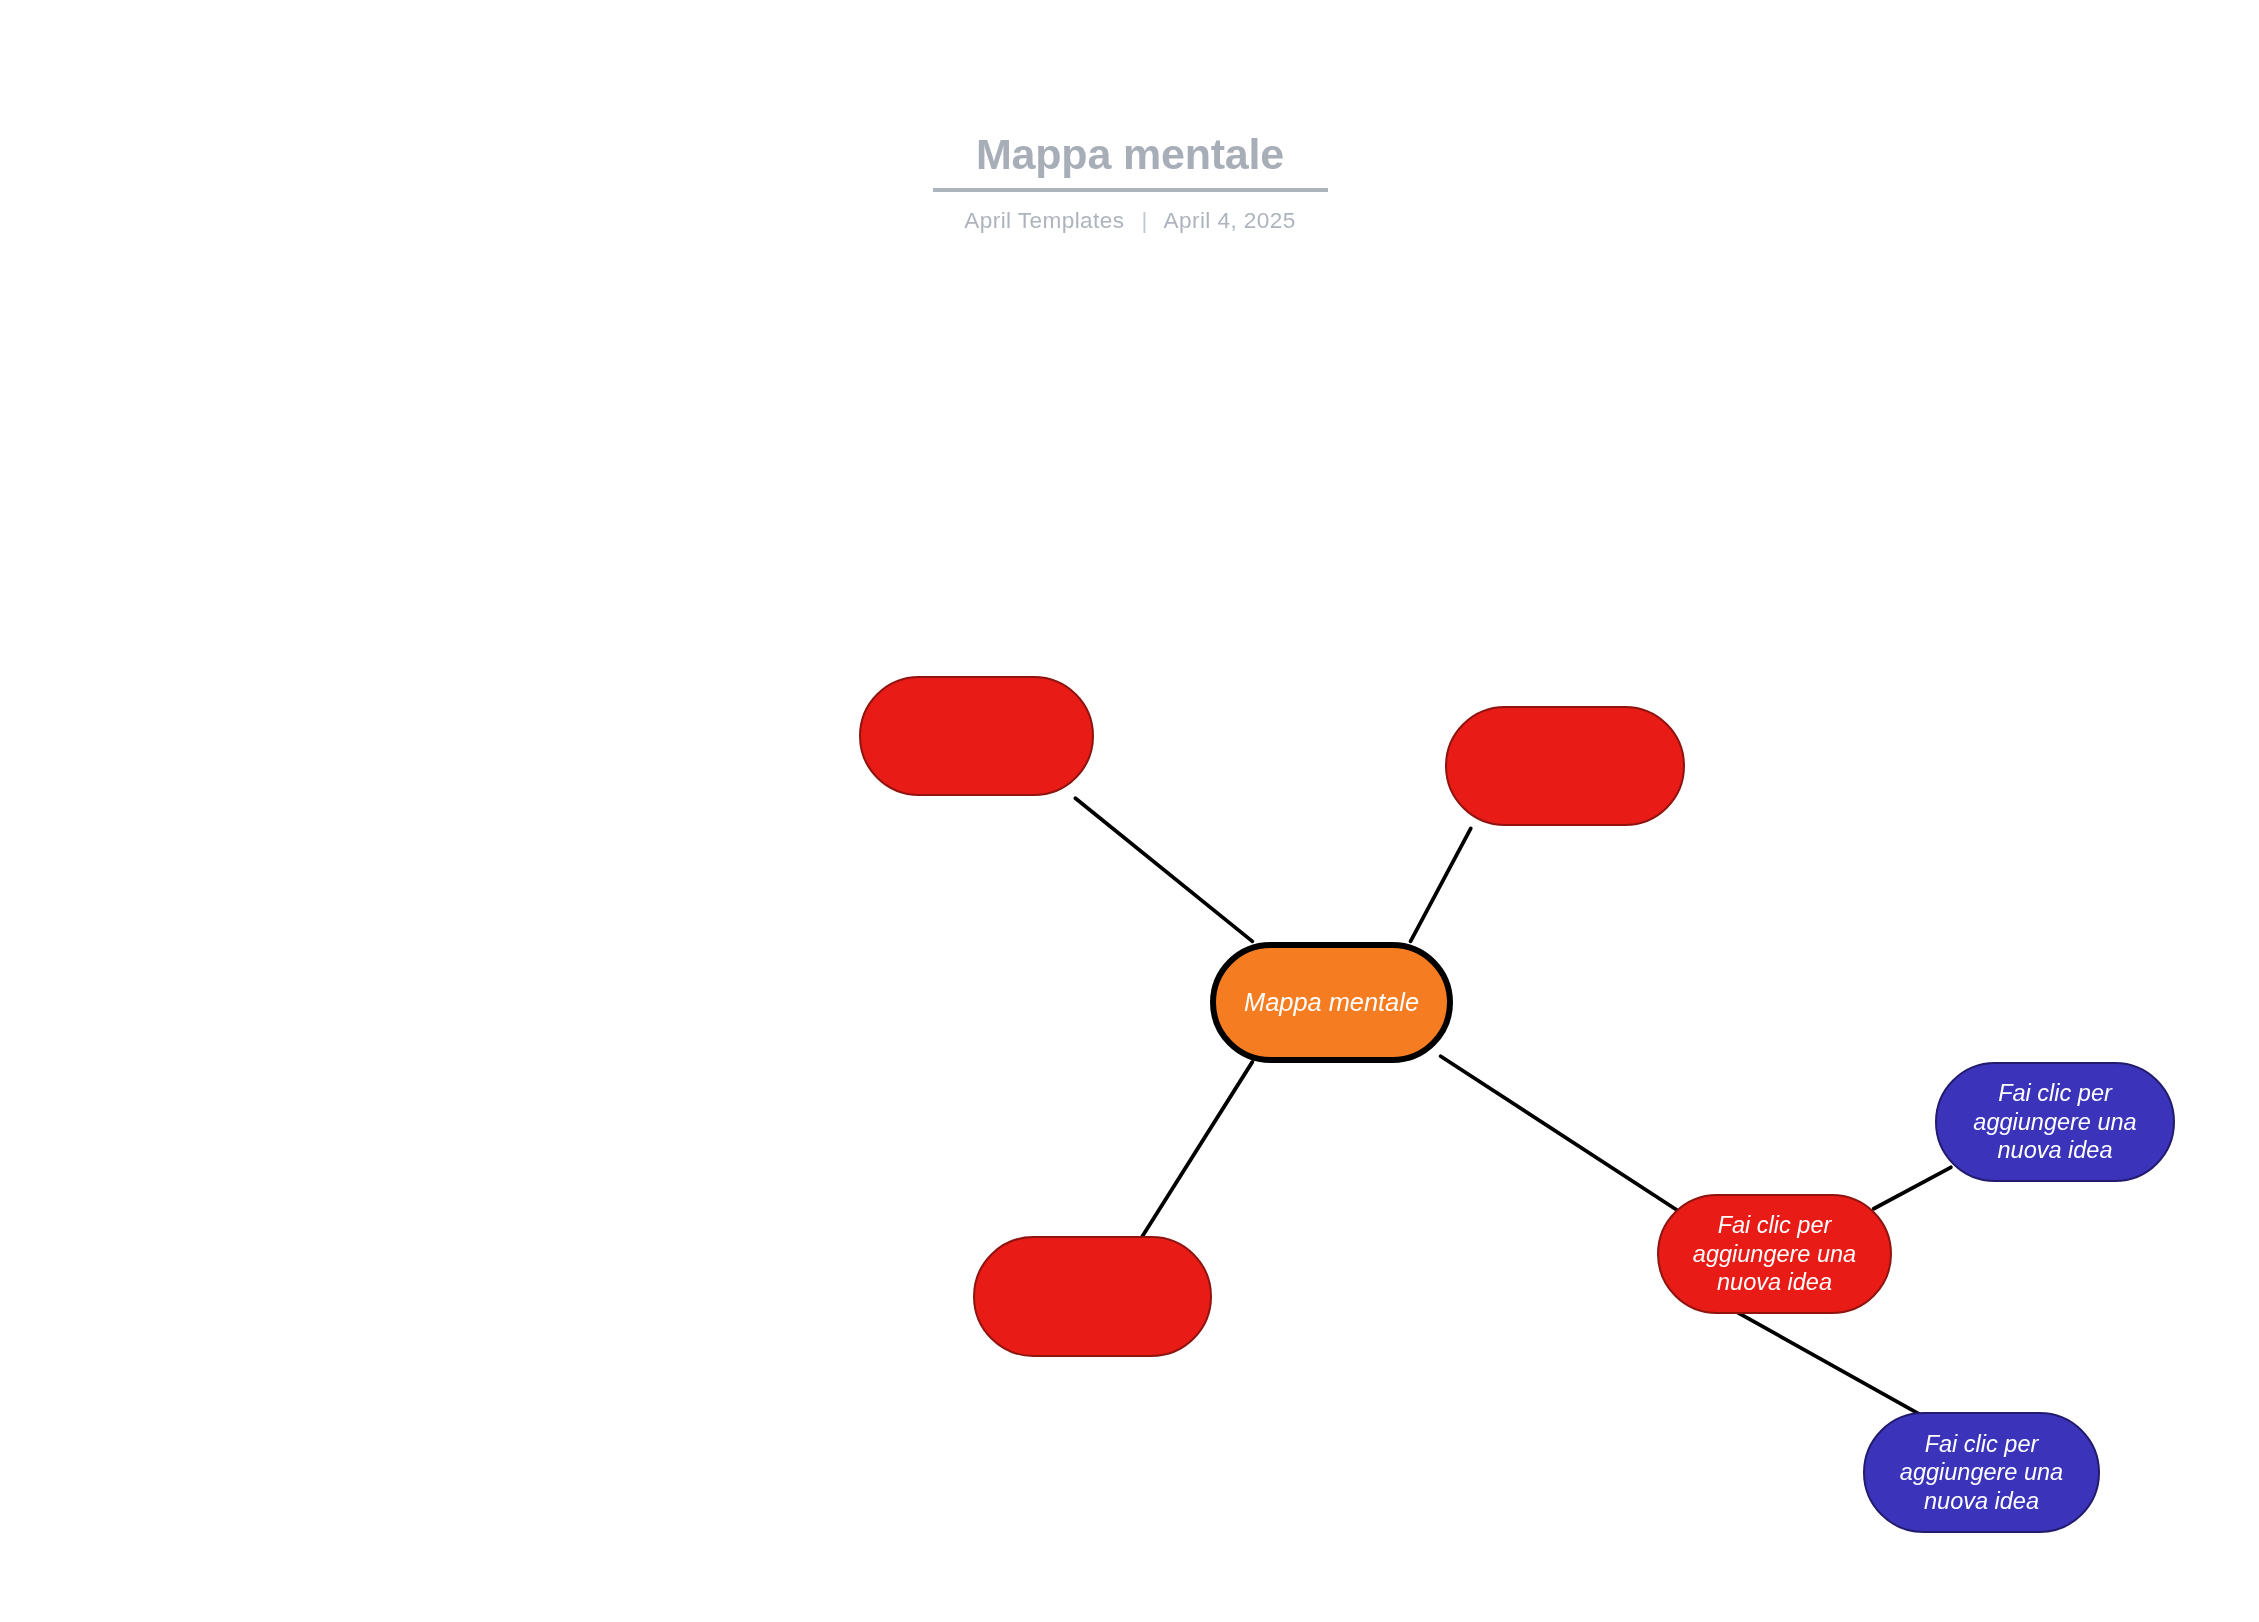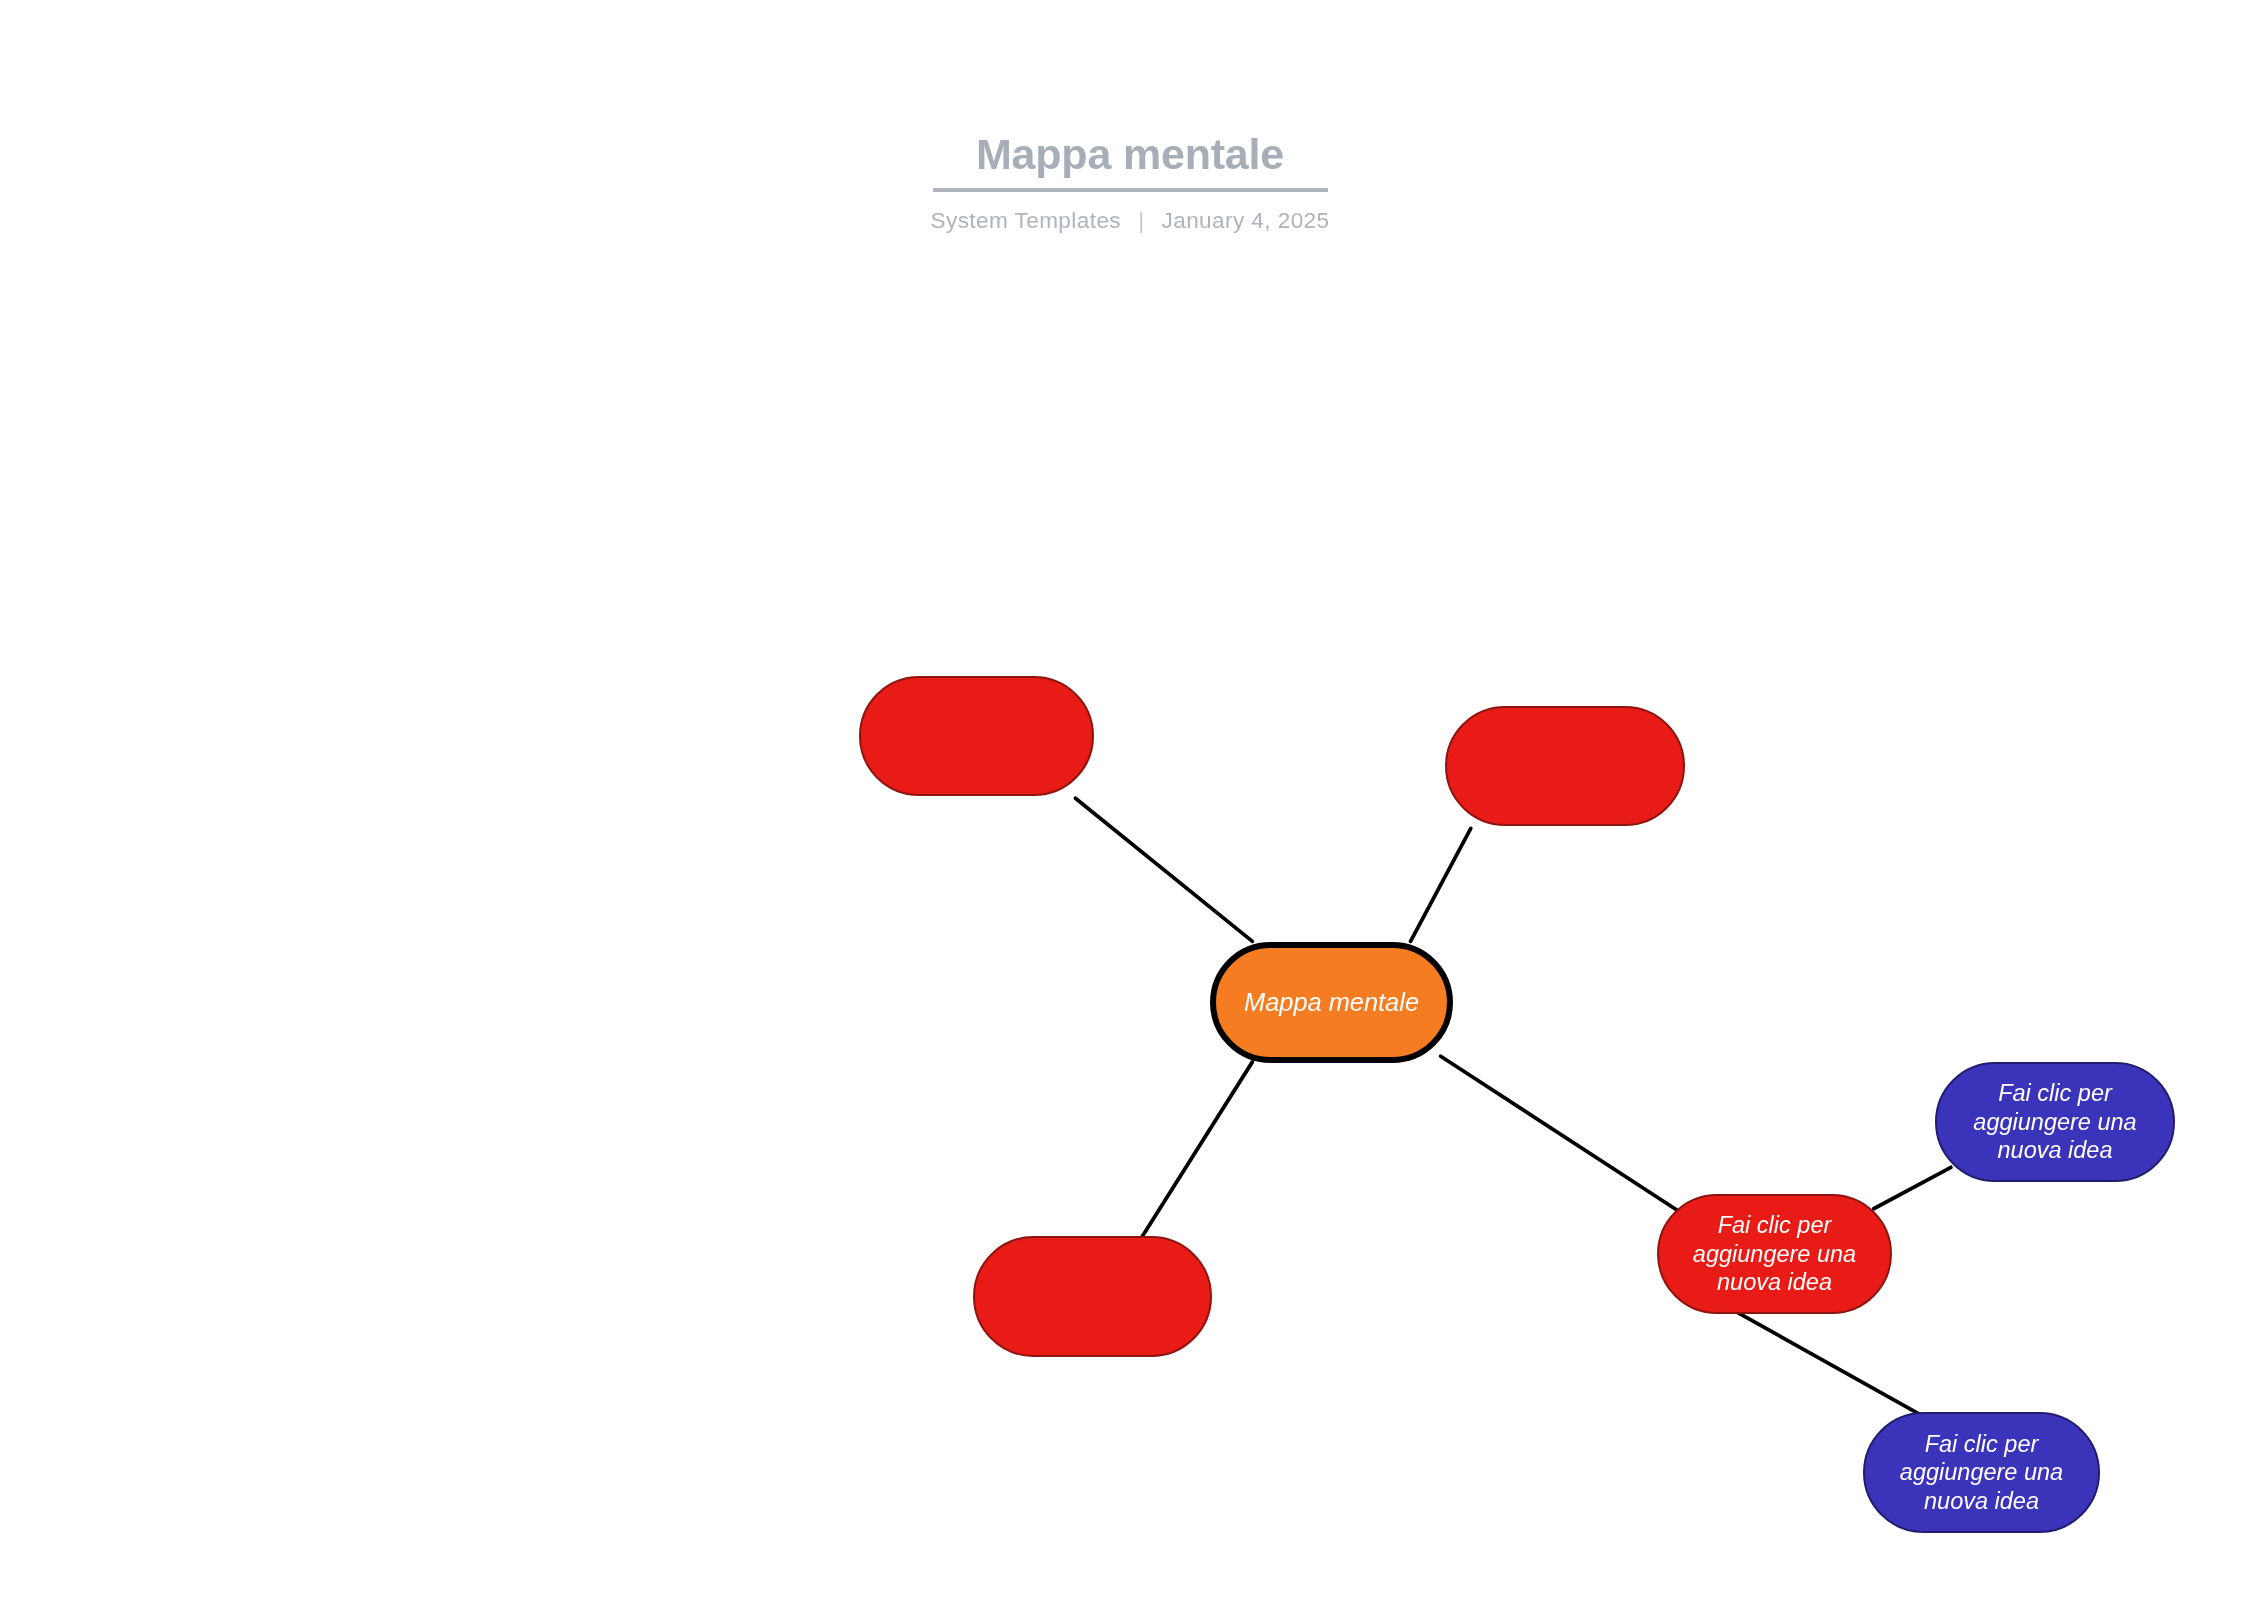--- a/index.html
+++ b/index.html
@@ -114,23 +114,23 @@
 </style>
 </head>
 <body>
 
 <div id="page">
 
   <div class="doc-header">
     <div class="doc-title">Mappa mentale</div>
     <div class="doc-rule"></div>
     <div class="doc-sub">
-      <span>System Templates</span>
+      <span>April Templates</span>
       <span class="sep">|</span>
-      <span>January 4, 2025</span>
+      <span>April 4, 2025</span>
     </div>
   </div>
 
   <div id="map-canvas">
     <svg id="edge-layer" viewBox="0 0 2400 1723">
         <line x1="1330" y1="1000" x2="1142" y2="848" stroke="#000000" stroke-width="4" stroke-linecap="round"></line>
         <line x1="1498" y1="1000" x2="1562" y2="880" stroke="#000000" stroke-width="4" stroke-linecap="round"></line>
         <line x1="1330" y1="1128" x2="1212" y2="1315" stroke="#000000" stroke-width="4" stroke-linecap="round"></line>
         <line x1="1530" y1="1122" x2="1785" y2="1288" stroke="#000000" stroke-width="4" stroke-linecap="round"></line>
         <line x1="1990" y1="1284" x2="2072" y2="1240" stroke="#000000" stroke-width="4" stroke-linecap="round"></line>

